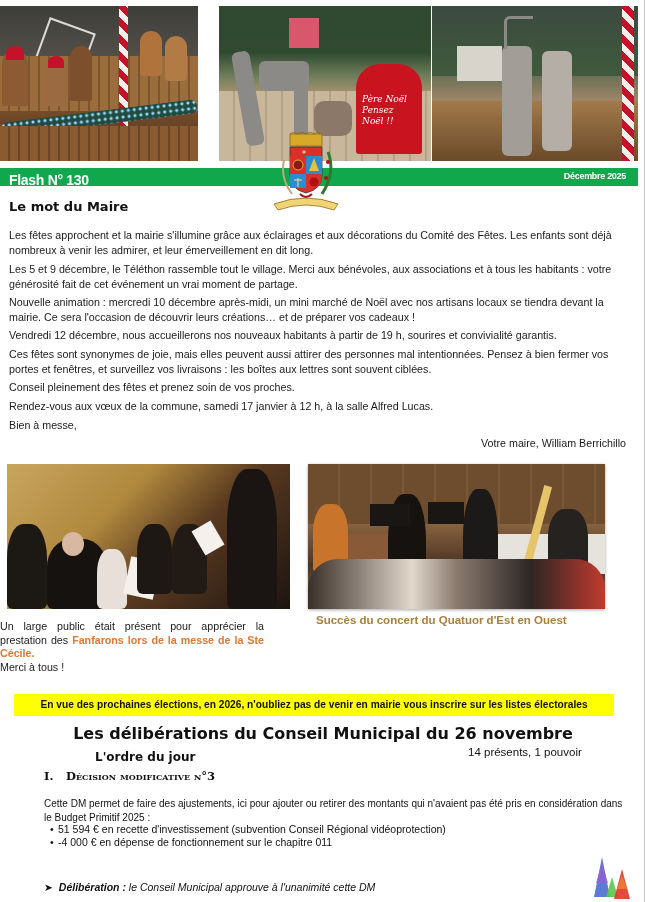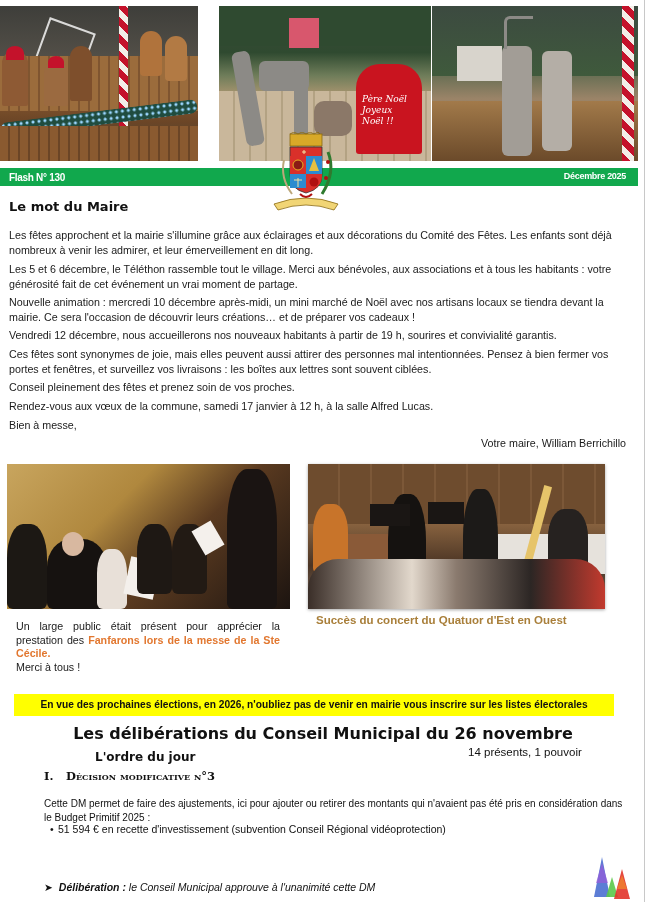--- a/index.html
+++ b/index.html
@@ -20,21 +20,21 @@
     .deco { position:absolute; }
     .candy { position:absolute; width:9px; background:repeating-linear-gradient(45deg,#c4122b 0 6px,#f3eee8 6px 12px); }
     .garland { position:absolute; left:0; height:14px; border-radius:7px;
       background:radial-gradient(circle,#9bd6ff 0 1px, transparent 2px) 0 0/6px 6px, #1f4c3f; }
     .mailbox { position:absolute; left:137px; top:58px; width:66px; height:90px; background:#c9141f; border-radius:24px 24px 3px 3px; }
     .mailbox-text { position:absolute; left:6px; top:30px; color:#fff; font-size:9px; line-height:11px; font-family:"DejaVu Serif", serif; font-style:italic; }
     .reindeer { position:absolute; background:#8c8a86; border-radius:6px; }
 
     
     .band { position:absolute; left:0; top:168px; width:638px; height:18px; background:#11a84d; }
-    .band-left { position:absolute; left:9px; top:4px; font-size:10px; font-weight:bold; color:#fff; letter-spacing:-0.3px; }
+    .band-left { position:absolute; left:9px; top:4px; font-size:14px; font-weight:bold; color:#fff; letter-spacing:-0.3px; }
     .band-right { position:absolute; right:12px; top:3px; font-size:9px; font-weight:bold; color:#fff; letter-spacing:-0.3px; }
 
     
     .arms { position:absolute; left:268px; top:132px; width:76px; height:86px; }
 
     
     .section-title { position:absolute; left:9px; top:199px; font-size:13px; font-weight:bold; font-family:"DejaVu Sans", sans-serif; }
     .text-block { position:absolute; left:9px; width:618px; font-size:10.7px; line-height:14.5px; color:#1a1a1a; }
     .p1 { top:228px; } .p2 { top:262px; } .p3 { top:295px; } .p4 { top:328px; }
     .p5 { top:347px; } .p6 { top:380px; } .p7 { top:399px; } .p8 { top:418px; }
@@ -42,21 +42,21 @@
 
     
     .ev-photo { position:absolute; top:464px; height:145px; overflow:hidden; }
     .ev-photo-1 { left:7px; width:283px;
       background:linear-gradient(135deg,#c8a55e 0%,#b0883e 35%,#5a3a20 60%,#1c1410 100%); }
     .ev-photo-2 { left:308px; width:297px; box-shadow:0 1px 3px rgba(0,0,0,.35);
       background:linear-gradient(180deg,#6e4c2e 0%,#8a6440 40%,#4a3424 70%,#7a6a5e 100%); }
     .figure { position:absolute; border-radius:40% 40% 6px 6px; }
 
     .caption { position:absolute; font-size:10.7px; line-height:13.5px; color:#1a1a1a; }
-    .caption-left { left:16px; top:620px; width:264px; text-align:justify; }
+    .caption-left { left:0; top:620px; width:264px; text-align:justify; }
     .caption-right { left:316px; top:614px; width:296px; text-align:justify; }
     .orange { color:#e2772f; font-weight:bold; }
     .gold { color:#a97f3a; font-weight:bold; font-size:11.5px; text-align:left; display:block; }
 
     .notice { position:absolute; left:14px; top:694px; width:600px; height:22px; background:#ffff00;
       font-size:10.2px; font-weight:bold; line-height:22px; text-align:center; color:#111; }
 
     .council-title { position:absolute; left:0; width:646px; top:724px; text-align:center;
       font-family:"DejaVu Sans", sans-serif; font-weight:bold; font-size:16px; color:#111; }
     .agenda-label { position:absolute; left:95px; top:750px; font-family:"DejaVu Sans", sans-serif; font-weight:bold; font-size:12px; }
@@ -98,21 +98,21 @@
   <div class="deco" style="left:0;top:0;width:224px;height:40px;background:#2f4a30;"></div>
   <div class="deco" style="left:70px;top:12px;width:30px;height:30px;background:#d8576d;"></div>
   <div class="deco" style="left:0;top:85px;width:224px;height:70px;background:repeating-linear-gradient(90deg,#c9b79b 0 14px,#b3a283 14px 16px);"></div>
   <div class="reindeer" style="left:20px;top:45px;width:18px;height:95px;transform:rotate(-10deg);"></div>
   <div class="reindeer" style="left:40px;top:55px;width:50px;height:30px;"></div>
   <div class="reindeer" style="left:75px;top:60px;width:14px;height:80px;"></div>
   <div class="deco" style="left:95px;top:95px;width:38px;height:35px;background:#8b7868;border-radius:10px;"></div>
   <div class="mailbox">
     <div class="mailbox-text">
       <span>Père Noël</span><br>
-      <span>Joyeux</span><br>
+      <span>Pensez</span><br>
       <span>Noël !!</span>
     </div>
   </div>
 </div>
 
 <div class="photo photo-3" title="Rennes en bois et chalet décoratif">
   <div class="deco" style="left:0;top:0;width:206px;height:70px;background:linear-gradient(180deg,#3c4a40,#3f5a3c);"></div>
   <div class="deco" style="left:25px;top:40px;width:45px;height:35px;background:#d8d4cc;"></div>
   <div class="deco" style="left:0;top:95px;width:206px;height:60px;background:linear-gradient(180deg,#a27a4a,#6b4a2a);"></div>
   <div class="reindeer" style="left:70px;top:40px;width:30px;height:110px;background:#a29d96;"></div>
@@ -142,21 +142,21 @@
   <path d="M16 28 q-4 18 8 34" stroke="#bca77a" stroke-width="2" fill="none"></path>
   <path d="M60 20 q8 20 -6 42" stroke="#2f7a2f" stroke-width="3" fill="none"></path>
   <circle cx="60" cy="30" r="2" fill="#b01010"></circle>
     <circle cx="58" cy="46" r="2" fill="#b01010"></circle>
   <path d="M6 72 q32 -12 64 0 l-4 6 q-28 -10 -56 0 z" fill="#f1d575" stroke="#8a6a10" stroke-width="0.8"></path>
   <path d="M32 62 q6 6 12 0" stroke="#b01010" stroke-width="2" fill="none"></path>
 </svg>
 
 <div class="section-title">Le mot du Maire</div>
 <p class="text-block p1" style="margin:0">Les fêtes approchent et la mairie s'illumine grâce aux éclairages et aux décorations du Comité des Fêtes. Les enfants sont déjà nombreux à venir les admirer, et leur émerveillement en dit long.</p>
-<p class="text-block p2" style="margin:0">Les 5 et 6 décembre, le Téléthon rassemble tout le village. Merci aux bénévoles, aux associations et à tous les habitants : votre générosité fait de cet événement un vrai moment de partage.</p>
+<p class="text-block p2" style="margin:0">Les 5 et 9 décembre, le Téléthon rassemble tout le village. Merci aux bénévoles, aux associations et à tous les habitants : votre générosité fait de cet événement un vrai moment de partage.</p>
 <p class="text-block p3" style="margin:0">Nouvelle animation : mercredi 10 décembre après-midi, un mini marché de Noël avec nos artisans locaux se tiendra devant la mairie. Ce sera l'occasion de découvrir leurs créations… et de préparer vos cadeaux !</p>
 <p class="text-block p4" style="margin:0">Vendredi 12 décembre, nous accueillerons nos nouveaux habitants à partir de 19 h, sourires et convivialité garantis.</p>
 <p class="text-block p5" style="margin:0">Ces fêtes sont synonymes de joie, mais elles peuvent aussi attirer des personnes mal intentionnées. Pensez à bien fermer vos portes et fenêtres, et surveillez vos livraisons : les boîtes aux lettres sont souvent ciblées.</p>
 <p class="text-block p6" style="margin:0">Conseil pleinement des fêtes et prenez soin de vos proches.</p>
 <p class="text-block p7" style="margin:0">Rendez-vous aux vœux de la commune, samedi 17 janvier à 12 h, à la salle Alfred Lucas.</p>
 <p class="text-block p8" style="margin:0">Bien à messe,</p>
 <div class="signature">Votre maire, William Berrichillo</div>
 
 <div class="ev-photo ev-photo-1" title="Fanfare jouant lors de la messe de la Ste Cécile">
   <div class="figure" style="left:220px;top:5px;width:50px;height:140px;background:#1a1412;"></div>
@@ -198,20 +198,21 @@
 <div class="council-title">Les délibérations du Conseil Municipal du 26 novembre</div>
 <div class="agenda-label">L'ordre du jour</div>
 <div class="attendance">14 présents,  1 pouvoir</div>
 
 <div class="item-heading">
   <span class="num">I.</span><span class="sc">Décision modificative n°3</span>
 </div>
 <div class="dm-text">Cette DM permet de faire des ajustements, ici pour ajouter ou retirer des montants qui n'avaient pas été pris en considération dans le Budget Primitif 2025 :</div>
 <ul class="dm-list">
   <li>51 594 € en recette d'investissement (subvention Conseil Régional vidéoprotection)</li>
+  <li>-4 000 € en dépense de fonctionnement sur le chapitre 011</li>
 </ul>
 <div class="deliberation">
   <span class="arrow">➤</span><b>Délibération :</b><span> le Conseil Municipal approuve à l'unanimité cette DM</span>
 </div>
 
 <svg class="trees" viewBox="0 0 48 46" aria-label="Sapins colorés">
   <path d="M14 2 l8 40 h-16 z" fill="#4a6fd0" opacity="0.9"></path>
   <path d="M14 8 l6 20 h-12 z" fill="#9a5ad8" opacity="0.7"></path>
   <path d="M24 22 l6 20 h-12 z" fill="#5cc84a" opacity="0.9"></path>
   <path d="M34 14 l8 30 h-16 z" fill="#e2342a" opacity="0.9"></path>

